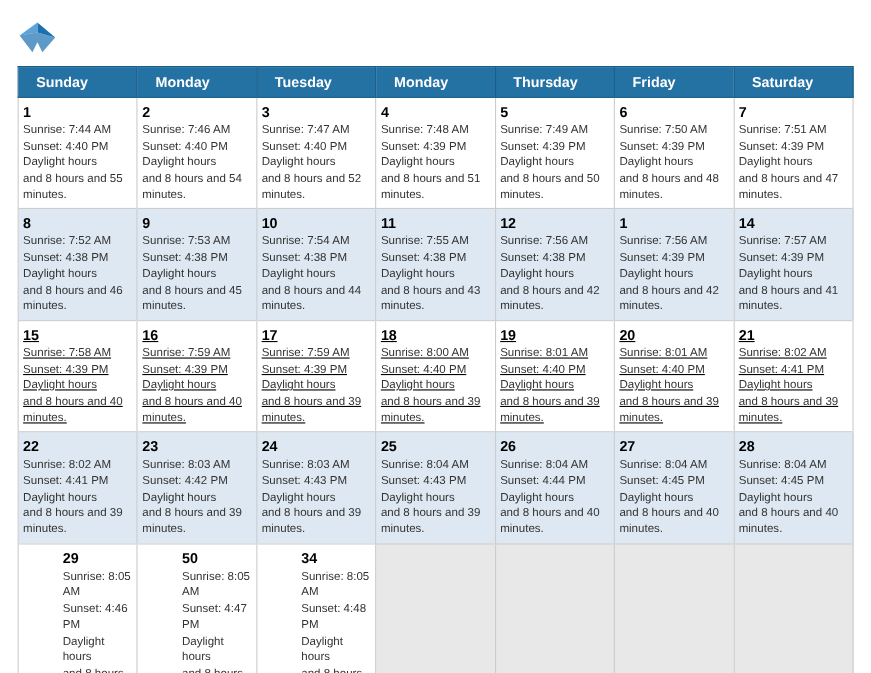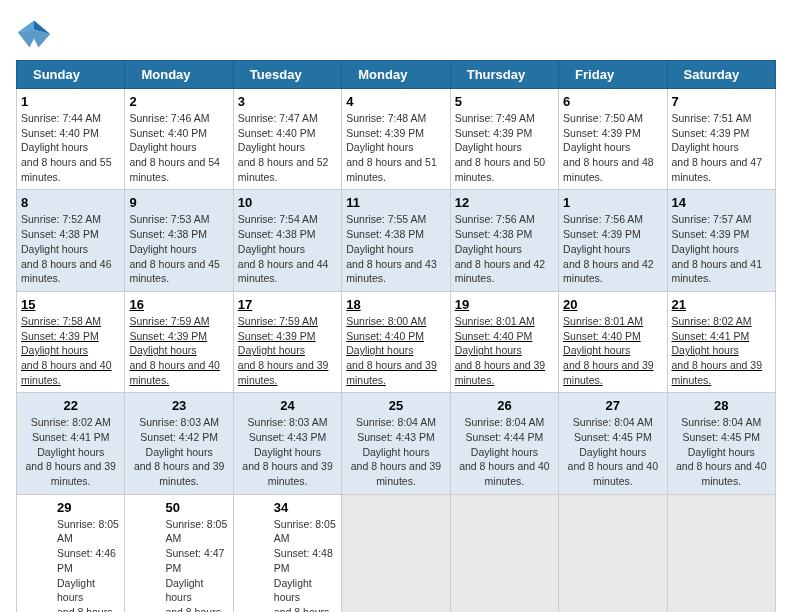--- a/index.html
+++ b/index.html
@@ -85,21 +85,21 @@
       color: #333;
       line-height: 1.4;
     }
     .empty-cell {
       background-color: #f0f0f0 !important;
     }
     
     tbody tr:nth-child(1) td { background-color: #fff; }
     tbody tr:nth-child(2) td { background-color: #dde8f2; }
     tbody tr:nth-child(3) td { background-color: #fff; text-decoration: underline; }
-    tbody tr:nth-child(4) td { background-color: #dde8f2; text-align: center; }
+    tbody tr:nth-child(4) td { background-color: #dde8f2; }
     tbody tr:nth-child(5) td { background-color: #fff; padding-left: 40px; }
     .empty-cell { background-color: #e8e8e8 !important; }
   </style>
 </head>
 <body>
 
 <div class="header">
   <div class="logo">
     <svg class="logo-bird" viewBox="0 0 40 40">
       <polygon points="20,5 38,20 20,15" fill="#1a6faf"></polygon>

